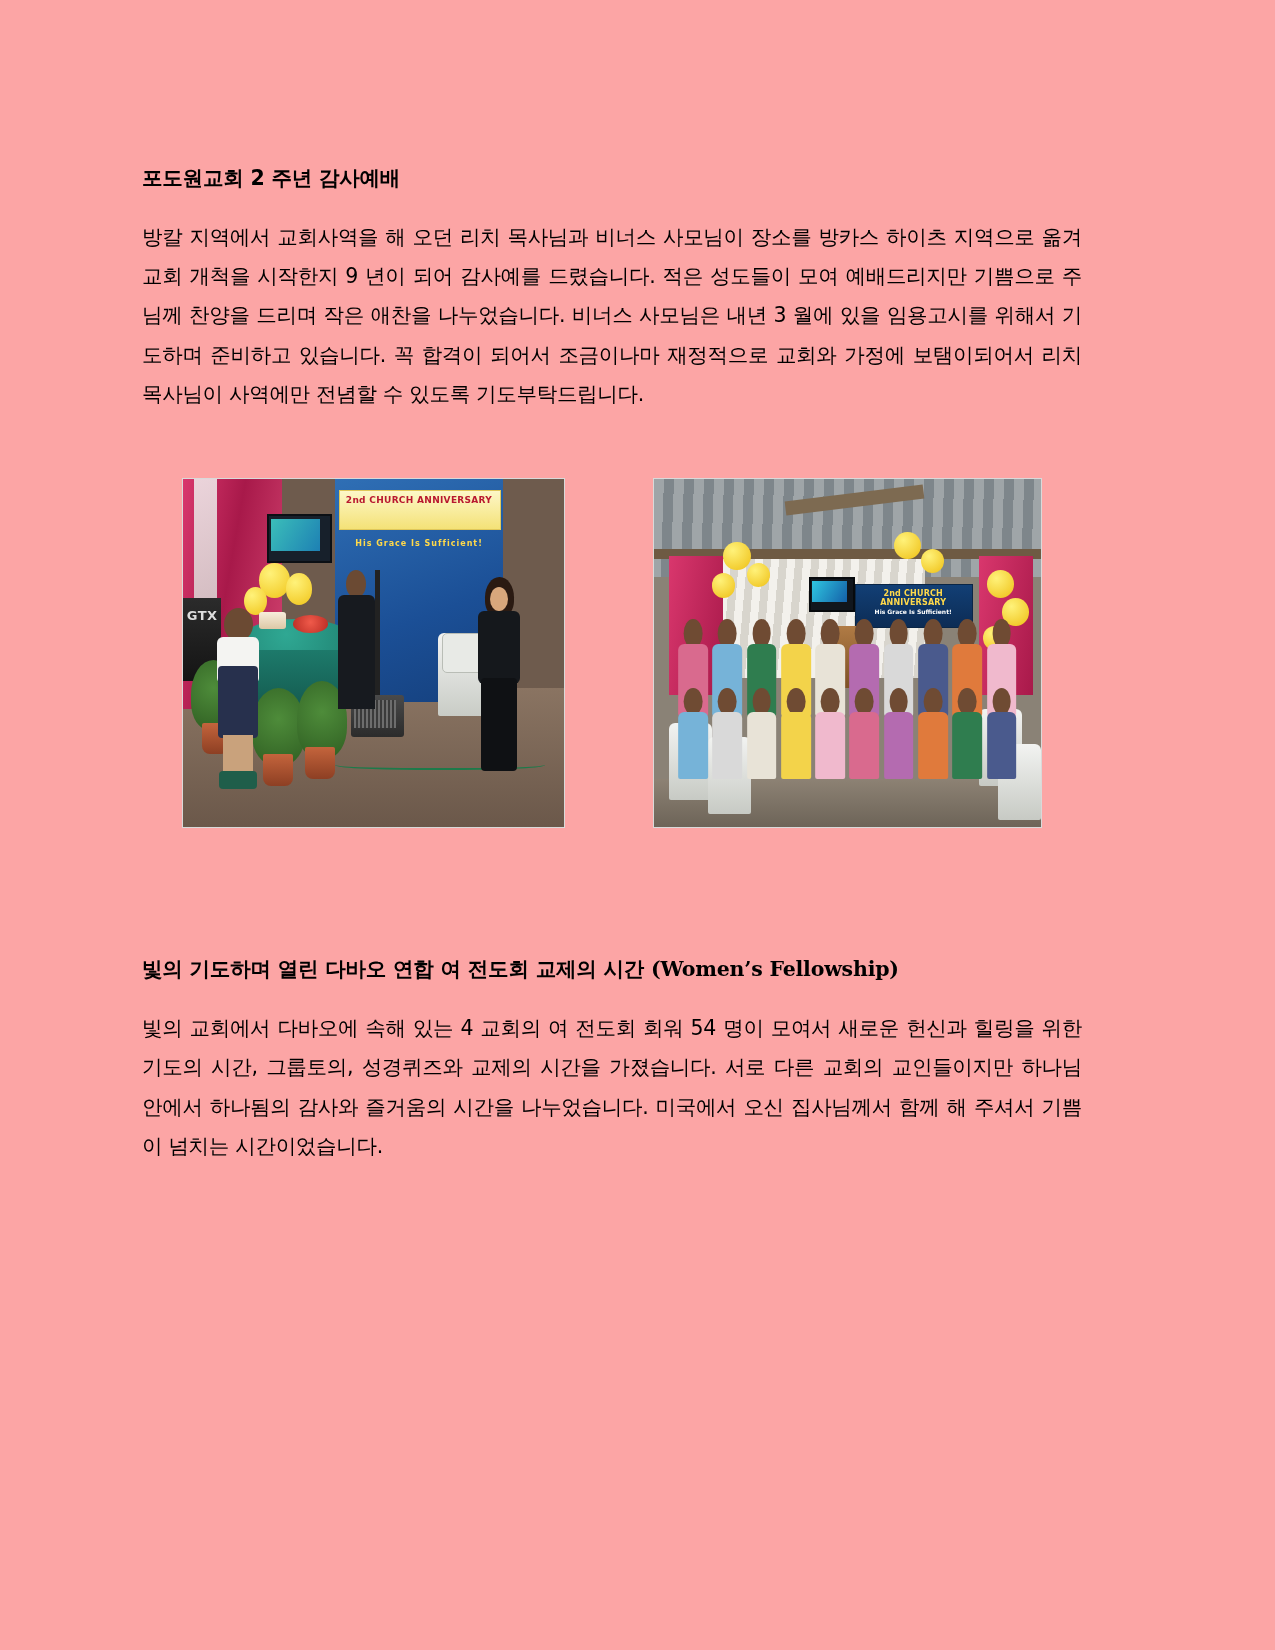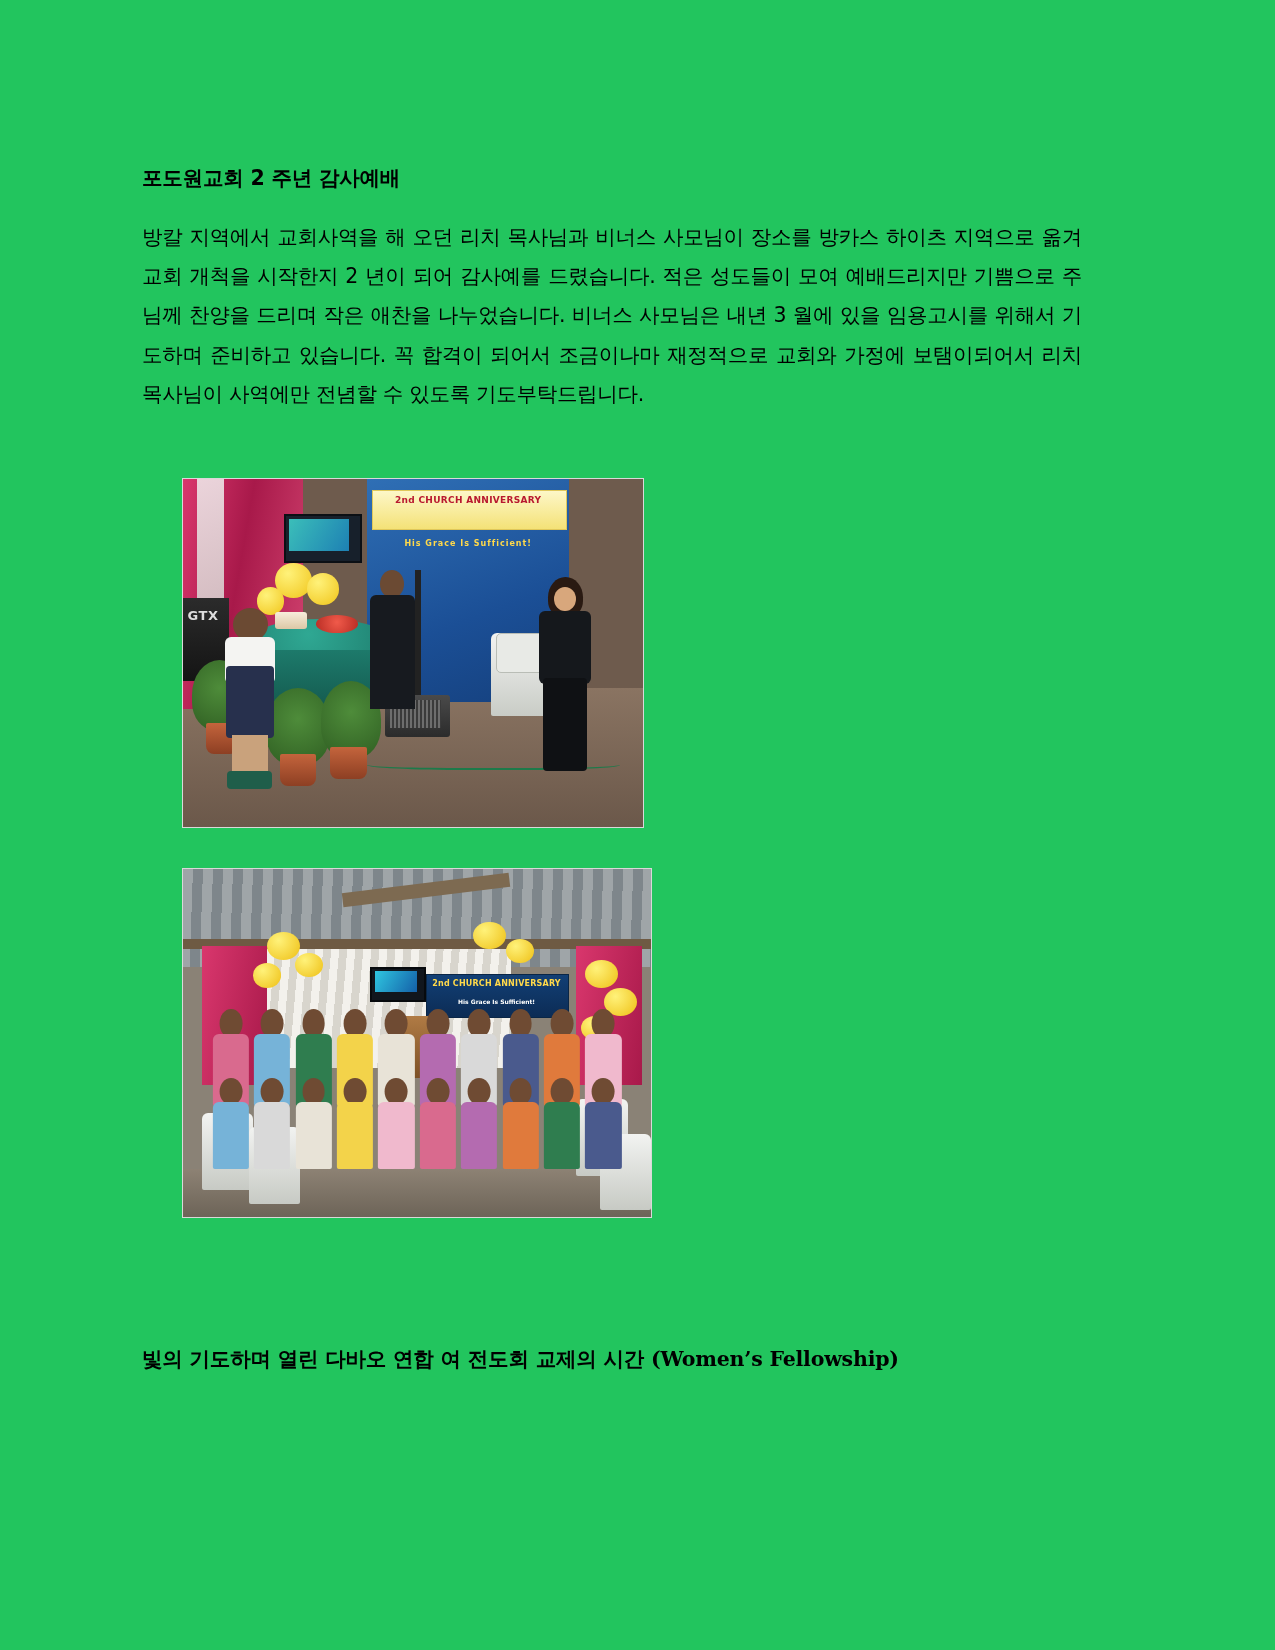--- a/index.html
+++ b/index.html
@@ -8,21 +8,21 @@
     background: #ffffff;
   }
   body {
     font-family: "DejaVu Sans", "Liberation Sans", sans-serif;
     color: #000000;
   }
   .page {
     position: relative;
     width: 1275px;
     height: 1650px;
-    background: #22c55e;
+    background: #fca5a5;
     overflow: hidden;
     box-sizing: border-box;
     padding: 165px 142px 0 142px;
   }
   .doc-body {
     width: 940px;
   }
   h1.section-heading {
     font-size: 20.5px;
     font-weight: bold;
@@ -43,21 +43,20 @@
     letter-spacing: -0.3px;
   }
   .spacer-after-para-1 { height: 48px; }
   .spacer-after-images { height: 112px; }
 
   
   .image-row {
     display: flex;
     gap: 8px;
     width: 940px;
-    flex-direction: column;
   }
   .photo {
     position: relative;
     overflow: hidden;
     border: 1px solid #d9d9d9;
     box-sizing: border-box;
   }
   .photo-left  { width: 462px; height: 350px; }
   .photo-right { width: 470px; height: 350px; }
 
@@ -347,21 +346,21 @@
   }
 </style>
 </head>
 <body>
 
 <div class="page">
   <div class="doc-body">
 
     <h1 class="section-heading">포도원교회 2 주년 감사예배</h1>
 
-    <p class="body-text">방칼 지역에서 교회사역을 해 오던 리치 목사님과 비너스 사모님이 장소를 방카스 하이츠 지역으로 옮겨 교회 개척을 시작한지 2 년이 되어 감사예를 드렸습니다. 적은 성도들이 모여 예배드리지만 기쁨으로 주님께 찬양을 드리며 작은 애찬을 나누었습니다. 비너스 사모님은 내년 3 월에 있을 임용고시를 위해서 기도하며 준비하고 있습니다. 꼭 합격이 되어서 조금이나마 재정적으로 교회와 가정에 보탬이되어서 리치 목사님이 사역에만 전념할 수 있도록 기도부탁드립니다.</p>
+    <p class="body-text">방칼 지역에서 교회사역을 해 오던 리치 목사님과 비너스 사모님이 장소를 방카스 하이츠 지역으로 옮겨 교회 개척을 시작한지 9 년이 되어 감사예를 드렸습니다. 적은 성도들이 모여 예배드리지만 기쁨으로 주님께 찬양을 드리며 작은 애찬을 나누었습니다. 비너스 사모님은 내년 3 월에 있을 임용고시를 위해서 기도하며 준비하고 있습니다. 꼭 합격이 되어서 조금이나마 재정적으로 교회와 가정에 보탬이되어서 리치 목사님이 사역에만 전념할 수 있도록 기도부탁드립니다.</p>
 
     <div class="spacer-after-para-1"></div>
 
     <div class="image-row">
 
       <figure class="photo photo-left p1" aria-label="포도원교회 2 주년 감사예배 — 무대 앞에서 어린이들이 찬양하는 모습">
         <div class="bg-ground"></div>
         <div class="curtain-left"></div>
         <div class="curtain-left-2"></div>
         <div class="backdrop-blue"></div>
@@ -521,15 +520,16 @@
             </div>
         </div>
       </figure>
 
     </div>
 
     <div class="spacer-after-images"></div>
 
     <h1 class="section-heading"><span>빛의 기도하며 열린 다바오 연합 여 전도회 교제의 시간 </span><span class="latin">(Women’s Fellowship)</span></h1>
 
+    <p class="body-text">빛의 교회에서 다바오에 속해 있는 4 교회의 여 전도회 회워 54 명이 모여서 새로운 헌신과 힐링을 위한 기도의 시간, 그룹토의, 성경퀴즈와 교제의 시간을 가졌습니다.  서로 다른 교회의 교인들이지만 하나님 안에서 하나됨의 감사와  즐거움의 시간을 나누었습니다. 미국에서 오신 집사님께서 함께 해 주셔서 기쁨이 넘치는 시간이었습니다.</p>
 
   </div>
 </div>
 
 </body></html>

